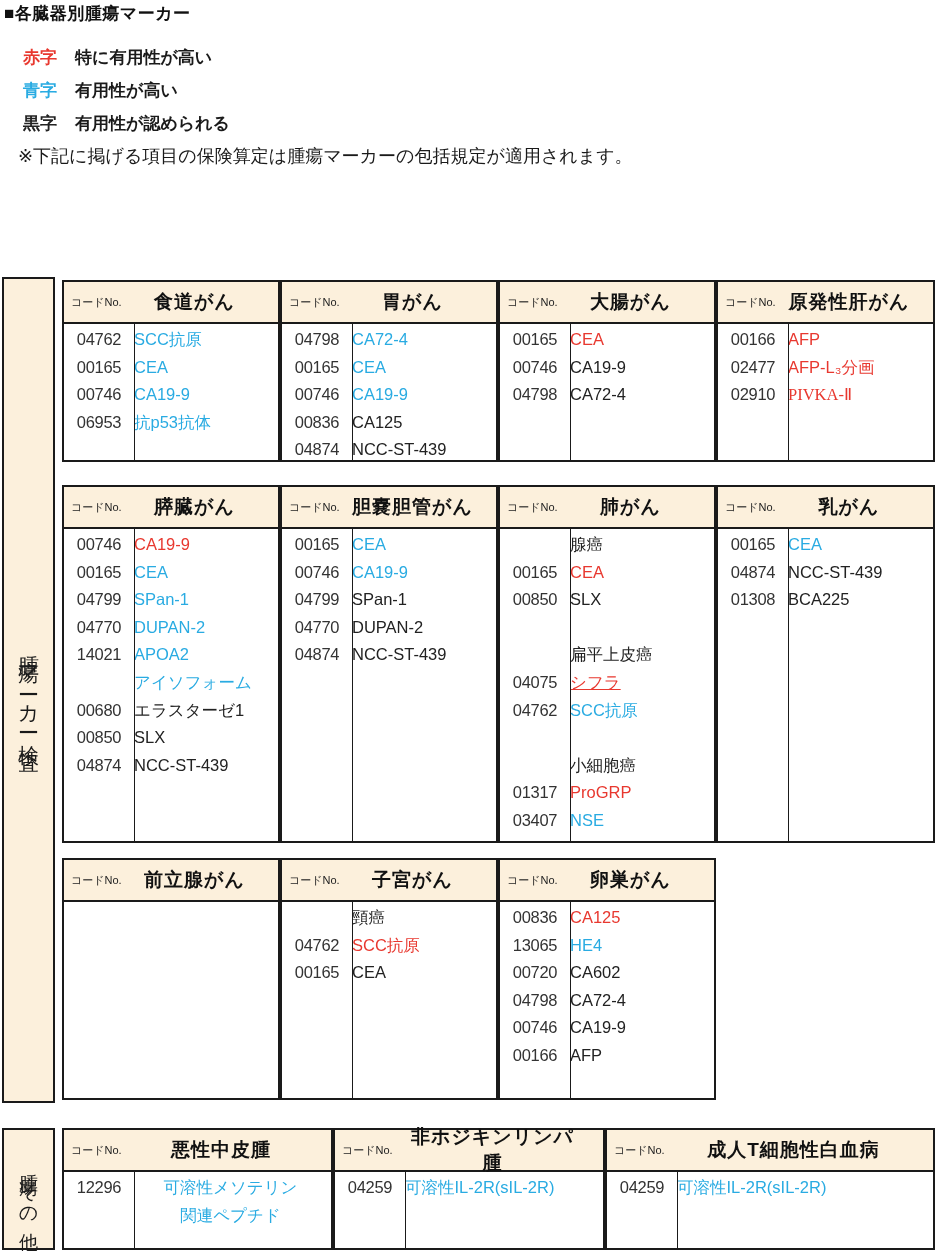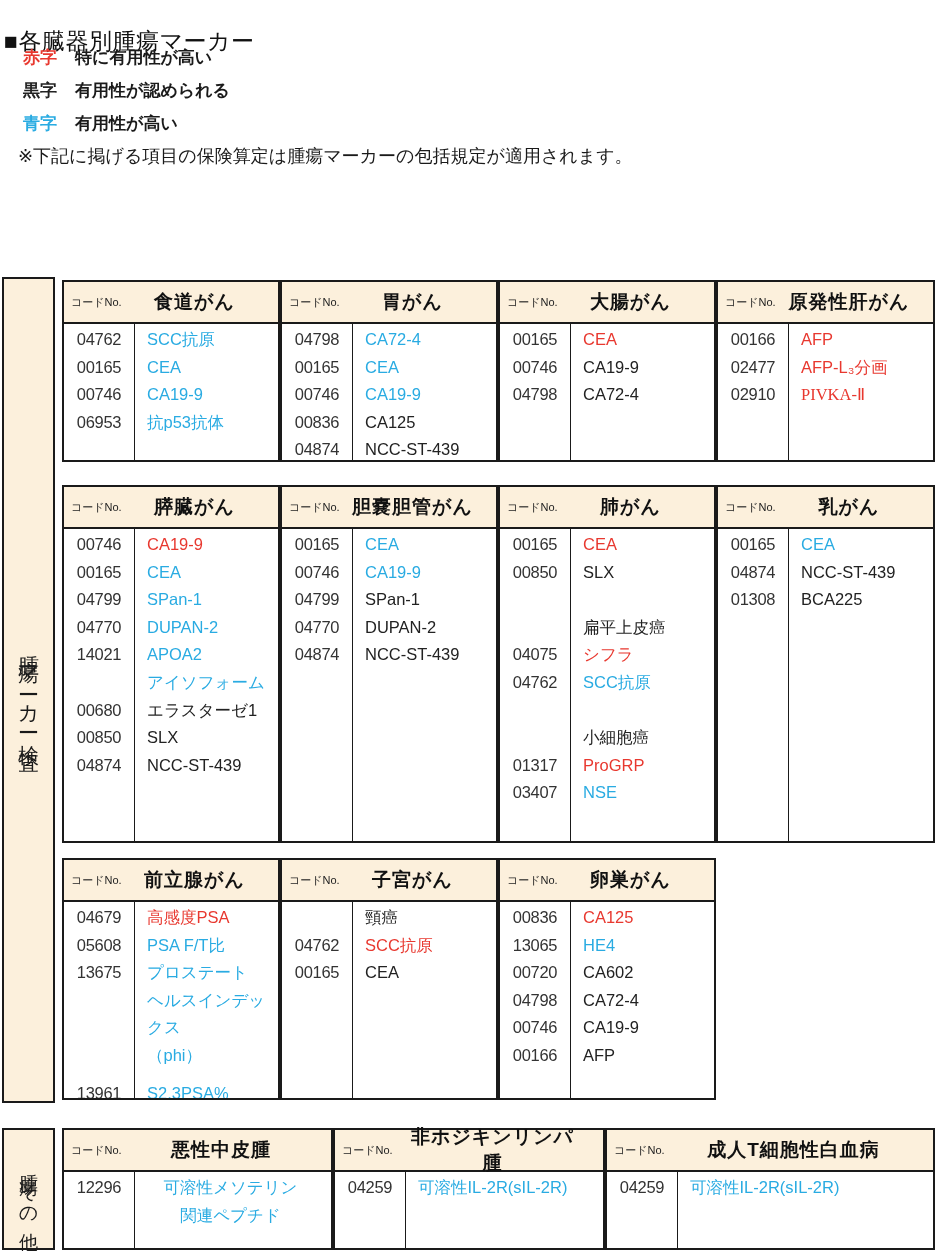--- a/index.html
+++ b/index.html
@@ -1,20 +1,20 @@
 <!DOCTYPE html>
 <html><head>
 <meta charset="utf-8">
 <style>
   * { margin:0; padding:0; box-sizing:border-box; }
   body { background:#fff; font-family:"Liberation Sans","DejaVu Sans",sans-serif; }
   .page { position:relative; width:936px; height:1251px; background:#fff; overflow:hidden; color:#222; }
 
   
-  .title { position:absolute; left:4px; top:2px; font-size:23px; font-weight:normal; color:#111; letter-spacing:.5px;margin-top:24px; }
+  .title { position:absolute; left:4px; top:2px; font-size:17px; font-weight:bold; color:#111; letter-spacing:.5px; }
   .legend { position:absolute; left:23px; top:36px; }
   .legend-row { display:flex; height:33px; align-items:flex-end; font-size:17px; font-weight:bold; }
   .legend-label { width:52px; }
   .legend-desc { color:#1a1a1a; }
   .note { position:absolute; left:18px; top:144px; font-size:18px; color:#1a1a1a; }
   .points { position:absolute; left:38px; top:174px; font-size:15px; color:#1a1a1a; }
   .points-grid { display:grid; grid-template-columns:220px 107px auto; }
   .points-grid > div { height:27px; line-height:27px; }
 
   
@@ -34,43 +34,43 @@
 
   .mt { border:2px solid #1a1a1a; background:#fff; display:flex; flex-direction:column;justify-content:space-between; }
   .hd { flex:none; height:42px; background:#fcf0dc; border-bottom:2px solid #1a1a1a; display:flex; align-items:center; }
   .cl { width:70px; padding-left:7px; font-size:11px; color:#222; flex:none; }
   .tt { flex:1; text-align:center; font-size:19px; font-weight:bold; color:#111; letter-spacing:1px; padding-right:23px; }
   .bd { flex:1; position:relative; padding-top:2px; overflow:hidden; }
   .bd::before { content:""; position:absolute; left:70px; top:0; bottom:0; width:1px; background:#1a1a1a; }
   .row { display:flex; align-items:flex-start; min-height:27.6px; }
   .gaprow { min-height:10px; }
   .code { width:70px; flex:none; text-align:center; font-size:16.5px; line-height:27.6px; color:#333; letter-spacing:-.3px; }
-  .name { flex:1; padding-left:13px; font-size:16.5px; line-height:27.6px; white-space:pre-line; color:#222; }
+  .name { flex:1; font-size:16.5px; line-height:27.6px; white-space:pre-line; color:#222; }
   .name-center { text-align:center; padding-left:2px; padding-right:6px; }
 </style>
 </head>
 <body>
 
 <div class="page">
 
   <div class="title">■各臓器別腫瘍マーカー</div>
 
   <div class="legend">
     <div class="legend-row">
       <span class="legend-label" style="color: rgb(232, 56, 47);">赤字</span>
       <span class="legend-desc">特に有用性が高い</span>
     </div>
     <div class="legend-row">
+      <span class="legend-label" style="color: rgb(41, 171, 226);">青字</span>
+      <span class="legend-desc">有用性が高い</span>
+    </div>
+    <div class="legend-row">
       <span class="legend-label" style="color: rgb(34, 34, 34);">黒字</span>
       <span class="legend-desc">有用性が認められる</span>
     </div>
-    <div class="legend-row">
-      <span class="legend-label" style="color: rgb(41, 171, 226);">青字</span>
-      <span class="legend-desc">有用性が高い</span>
-    </div>
   </div>
 
   <div class="note">※下記に掲げる項目の保険算定は腫瘍マーカーの包括規定が適用されます。</div>
 
 
   <div class="sidebar sidebar-1">
     <span class="vtext">腫瘍マーカー検査</span>
   </div>
 
   <div class="trow trow-1">
@@ -238,35 +238,39 @@
           </div>
         </div>
       </div>
     <div class="mt" style="width:218px;height:358px">
         <div class="hd">
           <span class="cl">コードNo.</span>
           <span class="tt">肺がん</span>
         </div>
         <div class="bd">
           <div class="row">
+            <span class="code"></span>
+            <span class="name">腺癌</span>
+          </div>
+          <div class="row">
             <span class="code">00165</span>
             <span class="name" style="color: rgb(232, 56, 47);">CEA</span>
           </div>
           <div class="row">
             <span class="code">00850</span>
             <span class="name" style="color: rgb(34, 34, 34);">SLX</span>
           </div>
           <div class="row"></div>
           <div class="row">
             <span class="code"></span>
             <span class="name">扁平上皮癌</span>
           </div>
           <div class="row">
             <span class="code">04075</span>
-            <span class="name" style="color: rgb(232, 56, 47);">シフラ</span>
+            <span class="name" style="color: rgb(232, 56, 47); text-decoration: underline;">シフラ</span>
           </div>
           <div class="row">
             <span class="code">04762</span>
             <span class="name" style="color: rgb(41, 171, 226);">SCC抗原</span>
           </div>
           <div class="row"></div>
           <div class="row">
             <span class="code"></span>
             <span class="name">小細胞癌</span>
           </div>
@@ -300,41 +304,20 @@
           </div>
         </div>
       </div>
   </div>
 
   <div class="trow trow-3">
     <div class="mt" style="width:218px;height:242px">
         <div class="hd">
           <span class="cl">コードNo.</span>
           <span class="tt">前立腺がん</span>
-        </div>
-        <div class="bd">
-          <div class="row">
-            <span class="code">04679</span>
-            <span class="name" style="color: rgb(232, 56, 47);">高感度PSA</span>
-          </div>
-          <div class="row">
-            <span class="code">05608</span>
-            <span class="name" style="color: rgb(41, 171, 226);">PSA F/T比</span>
-          </div>
-          <div class="row">
-            <span class="code">13675</span>
-            <span class="name" style="color: rgb(41, 171, 226);">プロステート
-ヘルスインデックス
-（phi）</span>
-          </div>
-          <div class="row gaprow"></div>
-          <div class="row">
-            <span class="code">13961</span>
-            <span class="name" style="color: rgb(41, 171, 226);">S2,3PSA%</span>
-          </div>
         </div>
       </div>
     <div class="mt" style="width:218px;height:242px">
         <div class="hd">
           <span class="cl">コードNo.</span>
           <span class="tt">子宮がん</span>
         </div>
         <div class="bd">
           <div class="row">
             <span class="code"></span>

